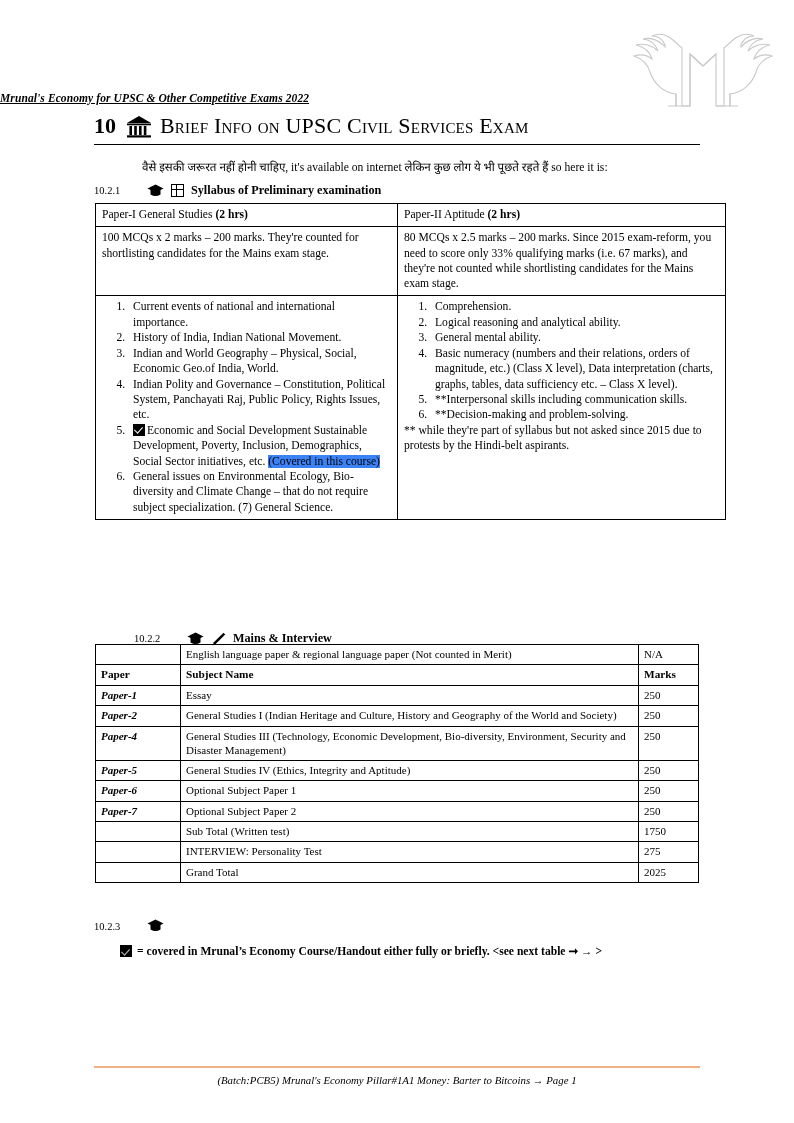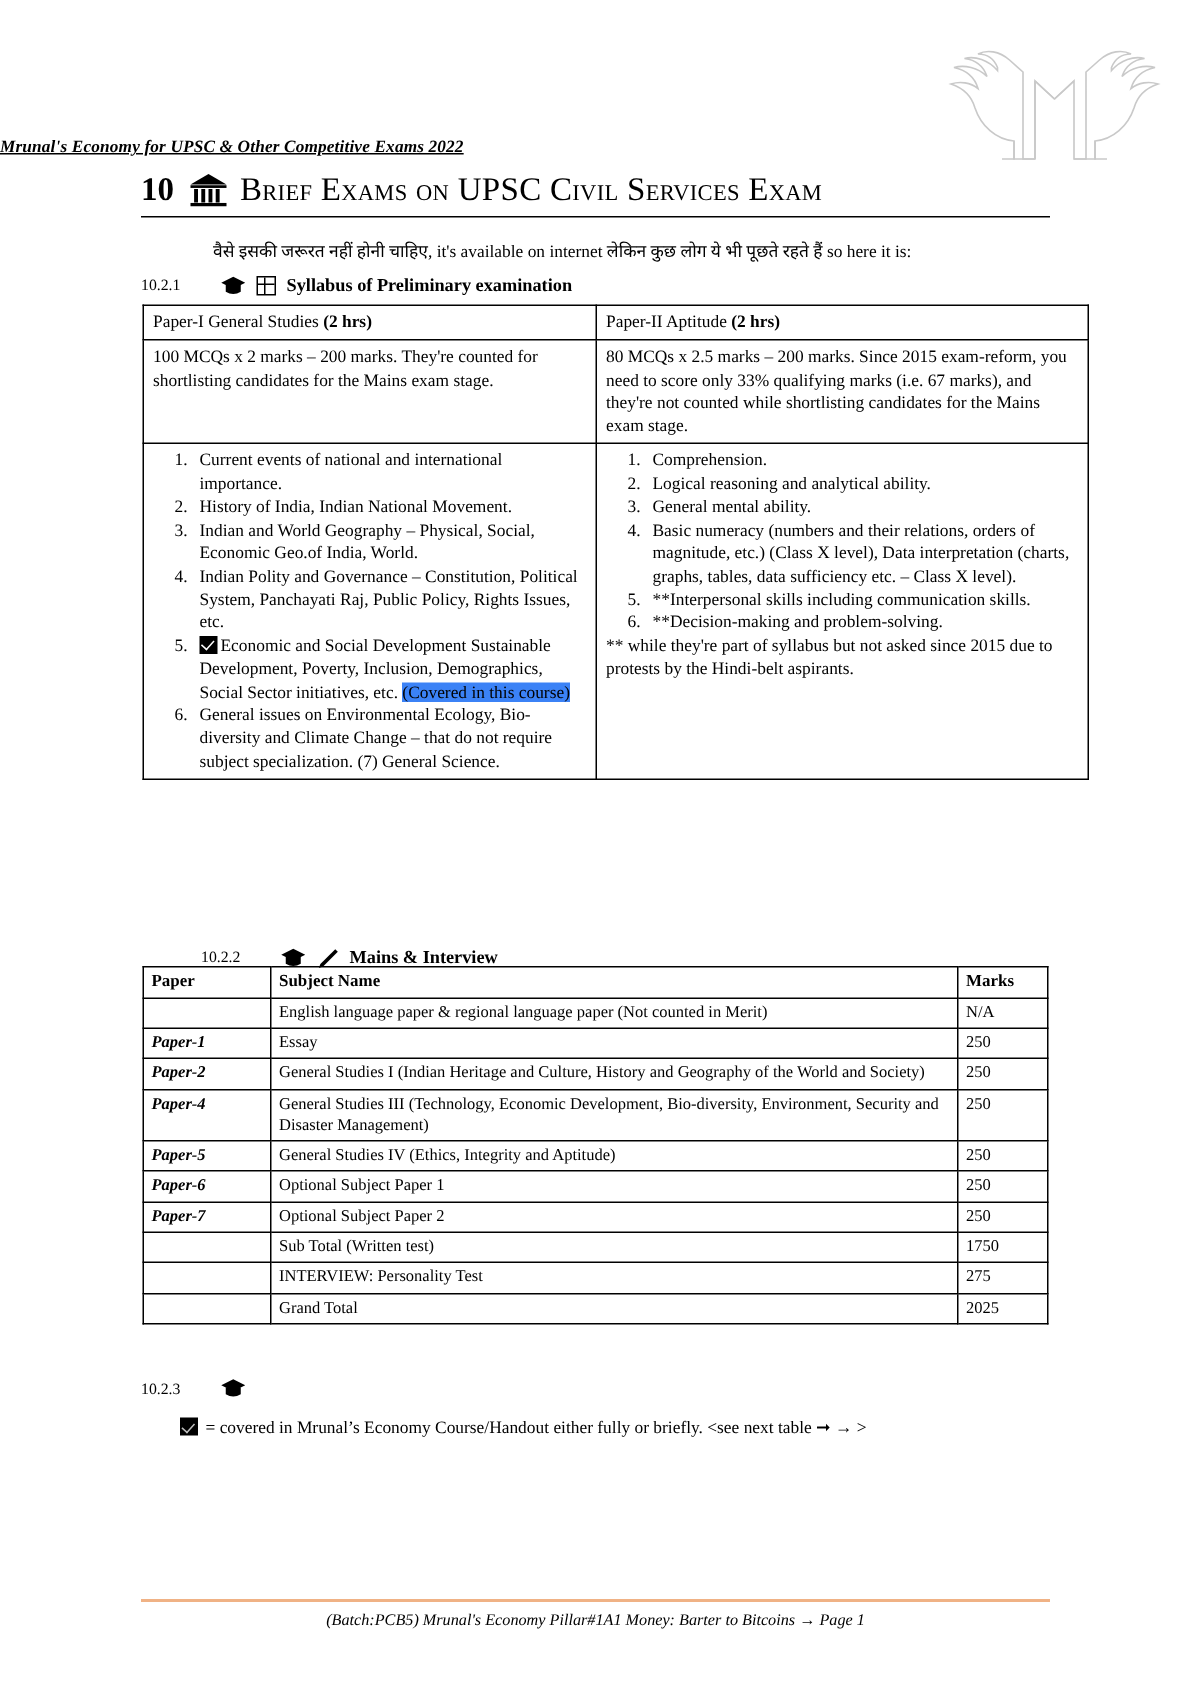--- a/index.html
+++ b/index.html
@@ -214,21 +214,21 @@
   .mains-table .c-paper { width: 74px; }
   .mains-table .c-marks { width: 49px; }
   .mains-table td.c-paper { font-weight: bold; font-style: italic; }
 
   
   .note-233 {
     position: absolute;
     top: 944px;
     left: 120px;
     font-size: 11.6px;
-    font-weight: normal;
+    font-weight: bold;
     display: flex;
     align-items: center;
     gap: 3px;
     white-space: nowrap;
   }
 
   
   .footer-rule {
     position: absolute;
     left: 94px;
@@ -271,21 +271,21 @@
     <span class="chapter-num">10</span>
     <svg class="chapter-icon" viewBox="0 0 26 24">
       <polygon points="13,1 25,8 1,8" fill="#000"></polygon>
       <rect x="1" y="8.5" width="24" height="1.8" fill="#000"></rect>
       <rect x="3.4" y="11" width="2.6" height="9" fill="#000"></rect>
       <rect x="8.2" y="11" width="2.6" height="9" fill="#000"></rect>
       <rect x="13" y="11" width="2.6" height="9" fill="#000"></rect>
       <rect x="17.8" y="11" width="2.6" height="9" fill="#000"></rect>
       <rect x="1" y="20.3" width="24" height="2.2" fill="#000"></rect>
     </svg>
-    <span class="chapter-title">Brief Exams on UPSC Civil Services Exam</span>
+    <span class="chapter-title">Brief Info on UPSC Civil Services Exam</span>
   </div>
 
   <div class="intro-line">वैसे इसकी जरूरत नहीं होनी चाहिए, it's available on internet लेकिन कुछ लोग ये भी पूछते रहते हैं so here it is:</div>
 
   <div class="section-head" style="top:183px;">
     <span class="section-num">10.2.1</span>
     <svg class="icon-cap" viewBox="0 0 17 14">
       <polygon points="8.5,0.5 16.5,4.5 8.5,8.5 0.5,4.5" fill="#000"></polygon>
       <path d="M3.5 6 L3.5 10.5 Q8.5 13.5 13.5 10.5 L13.5 6 Z" fill="#000"></path>
     </svg>
@@ -341,28 +341,28 @@
     </svg>
     <svg class="icon-pencil" viewBox="0 0 15 14">
       <polygon points="12.5,0.8 14.2,2.5 4.4,12.3 1.6,13.4 2.6,10.6" fill="#000"></polygon>
     </svg>
     <span class="section-title">Mains &amp; Interview</span>
   </div>
 
   <table class="mains-table">
     <tbody>
         <tr>
+      <td class="c-paper"></td>
+      <td>English language paper &amp; regional language paper (Not counted in Merit)</td>
+      <td class="c-marks">N/A</td>
+    </tr>
+    <tr>
       <th class="c-paper">Paper</th>
       <th>Subject Name</th>
       <th class="c-marks">Marks</th>
-    </tr>
-    <tr>
-      <td class="c-paper"></td>
-      <td>English language paper &amp; regional language paper (Not counted in Merit)</td>
-      <td class="c-marks">N/A</td>
     </tr>
     <tr>
       <td class="c-paper">Paper-1</td>
       <td>Essay</td>
       <td class="c-marks">250</td>
     </tr>
     <tr>
       <td class="c-paper">Paper-2</td>
       <td>General Studies  I (Indian Heritage and Culture, History and Geography of the World and Society)</td>
       <td class="c-marks">250</td>

